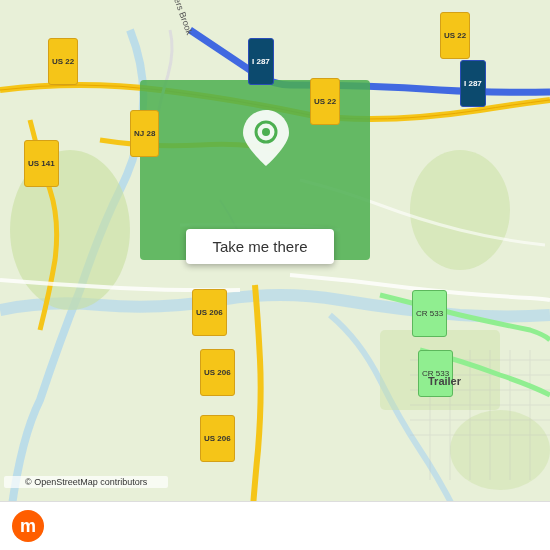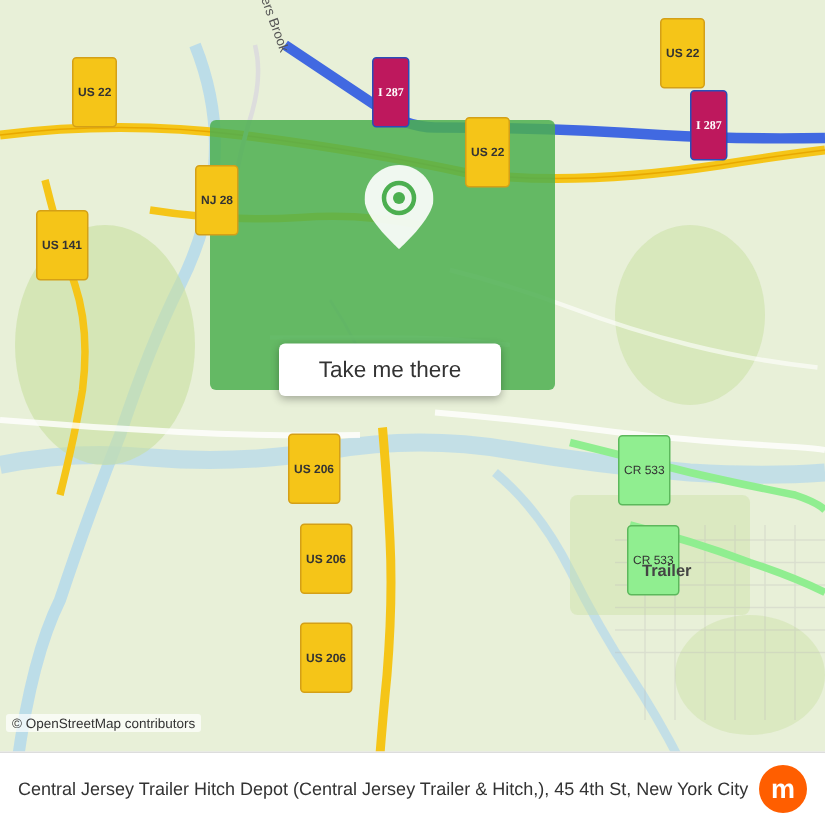--- a/index.html
+++ b/index.html
@@ -106,21 +106,21 @@
     }
 
     
     #osm-attr {
       position: absolute;
       bottom: 62px;
       left: 4px;
       font-size: 9px;
       color: #333;
       background: rgba(255,255,255,0.7);
-      padding: 1px 4px;
+      padding: 1px 21px;
       border-radius: 2px;
       z-index: 25;
     }
 
     
     .road-label {
       position: absolute;
       font-size: 9px;
       font-weight: bold;
       color: #333;
@@ -133,26 +133,25 @@
 
     .highway-label {
       background: #f5c518;
       border-color: #d4a017;
       color: #333;
       font-size: 8px;
       font-weight: bold;
     }
 
     .interstate-label {
-      background: #be185d;
+      background: #0c4a6e;
       border-color: #2a4db8;
       color: white;
       font-size: 8px;
       font-weight: bold;
-      font-family: Liberation Serif, serif;
     }
 
     .county-label {
       background: #90ee90;
       border-color: #5cb85c;
       color: #333;
       font-size: 8px;
       font-weight: normal;
       margin-top: 30px;
     }
@@ -238,19 +237,18 @@
   <span class="road-label county-label" style="top:320px; left:418px;">CR 533</span>
   <span style="position:absolute; top:375px; left:428px; font-size:11px; font-weight:bold; color:#444; z-index:15;">Trailer</span>
 
   <span style="position:absolute; top:5px; left:155px; font-size:9px; color:#555; transform:rotate(70deg); z-index:15; white-space:nowrap;">Peters Brook</span>
 
   <button id="take-me-there-btn">Take me there</button>
 
   <div id="osm-attr">© OpenStreetMap contributors</div>
 
   <div id="bottom-bar">
-    <div id="bottom-text">Central Jersey Trailer Hitch Depot (Central Jersey Trailer &amp; Hitch,), 45 4th St, New York City</div>
     <div id="moovit-logo">
       <div class="moovit-m">m</div>
     </div>
   </div>
 
 </div>
 
 </body></html>

